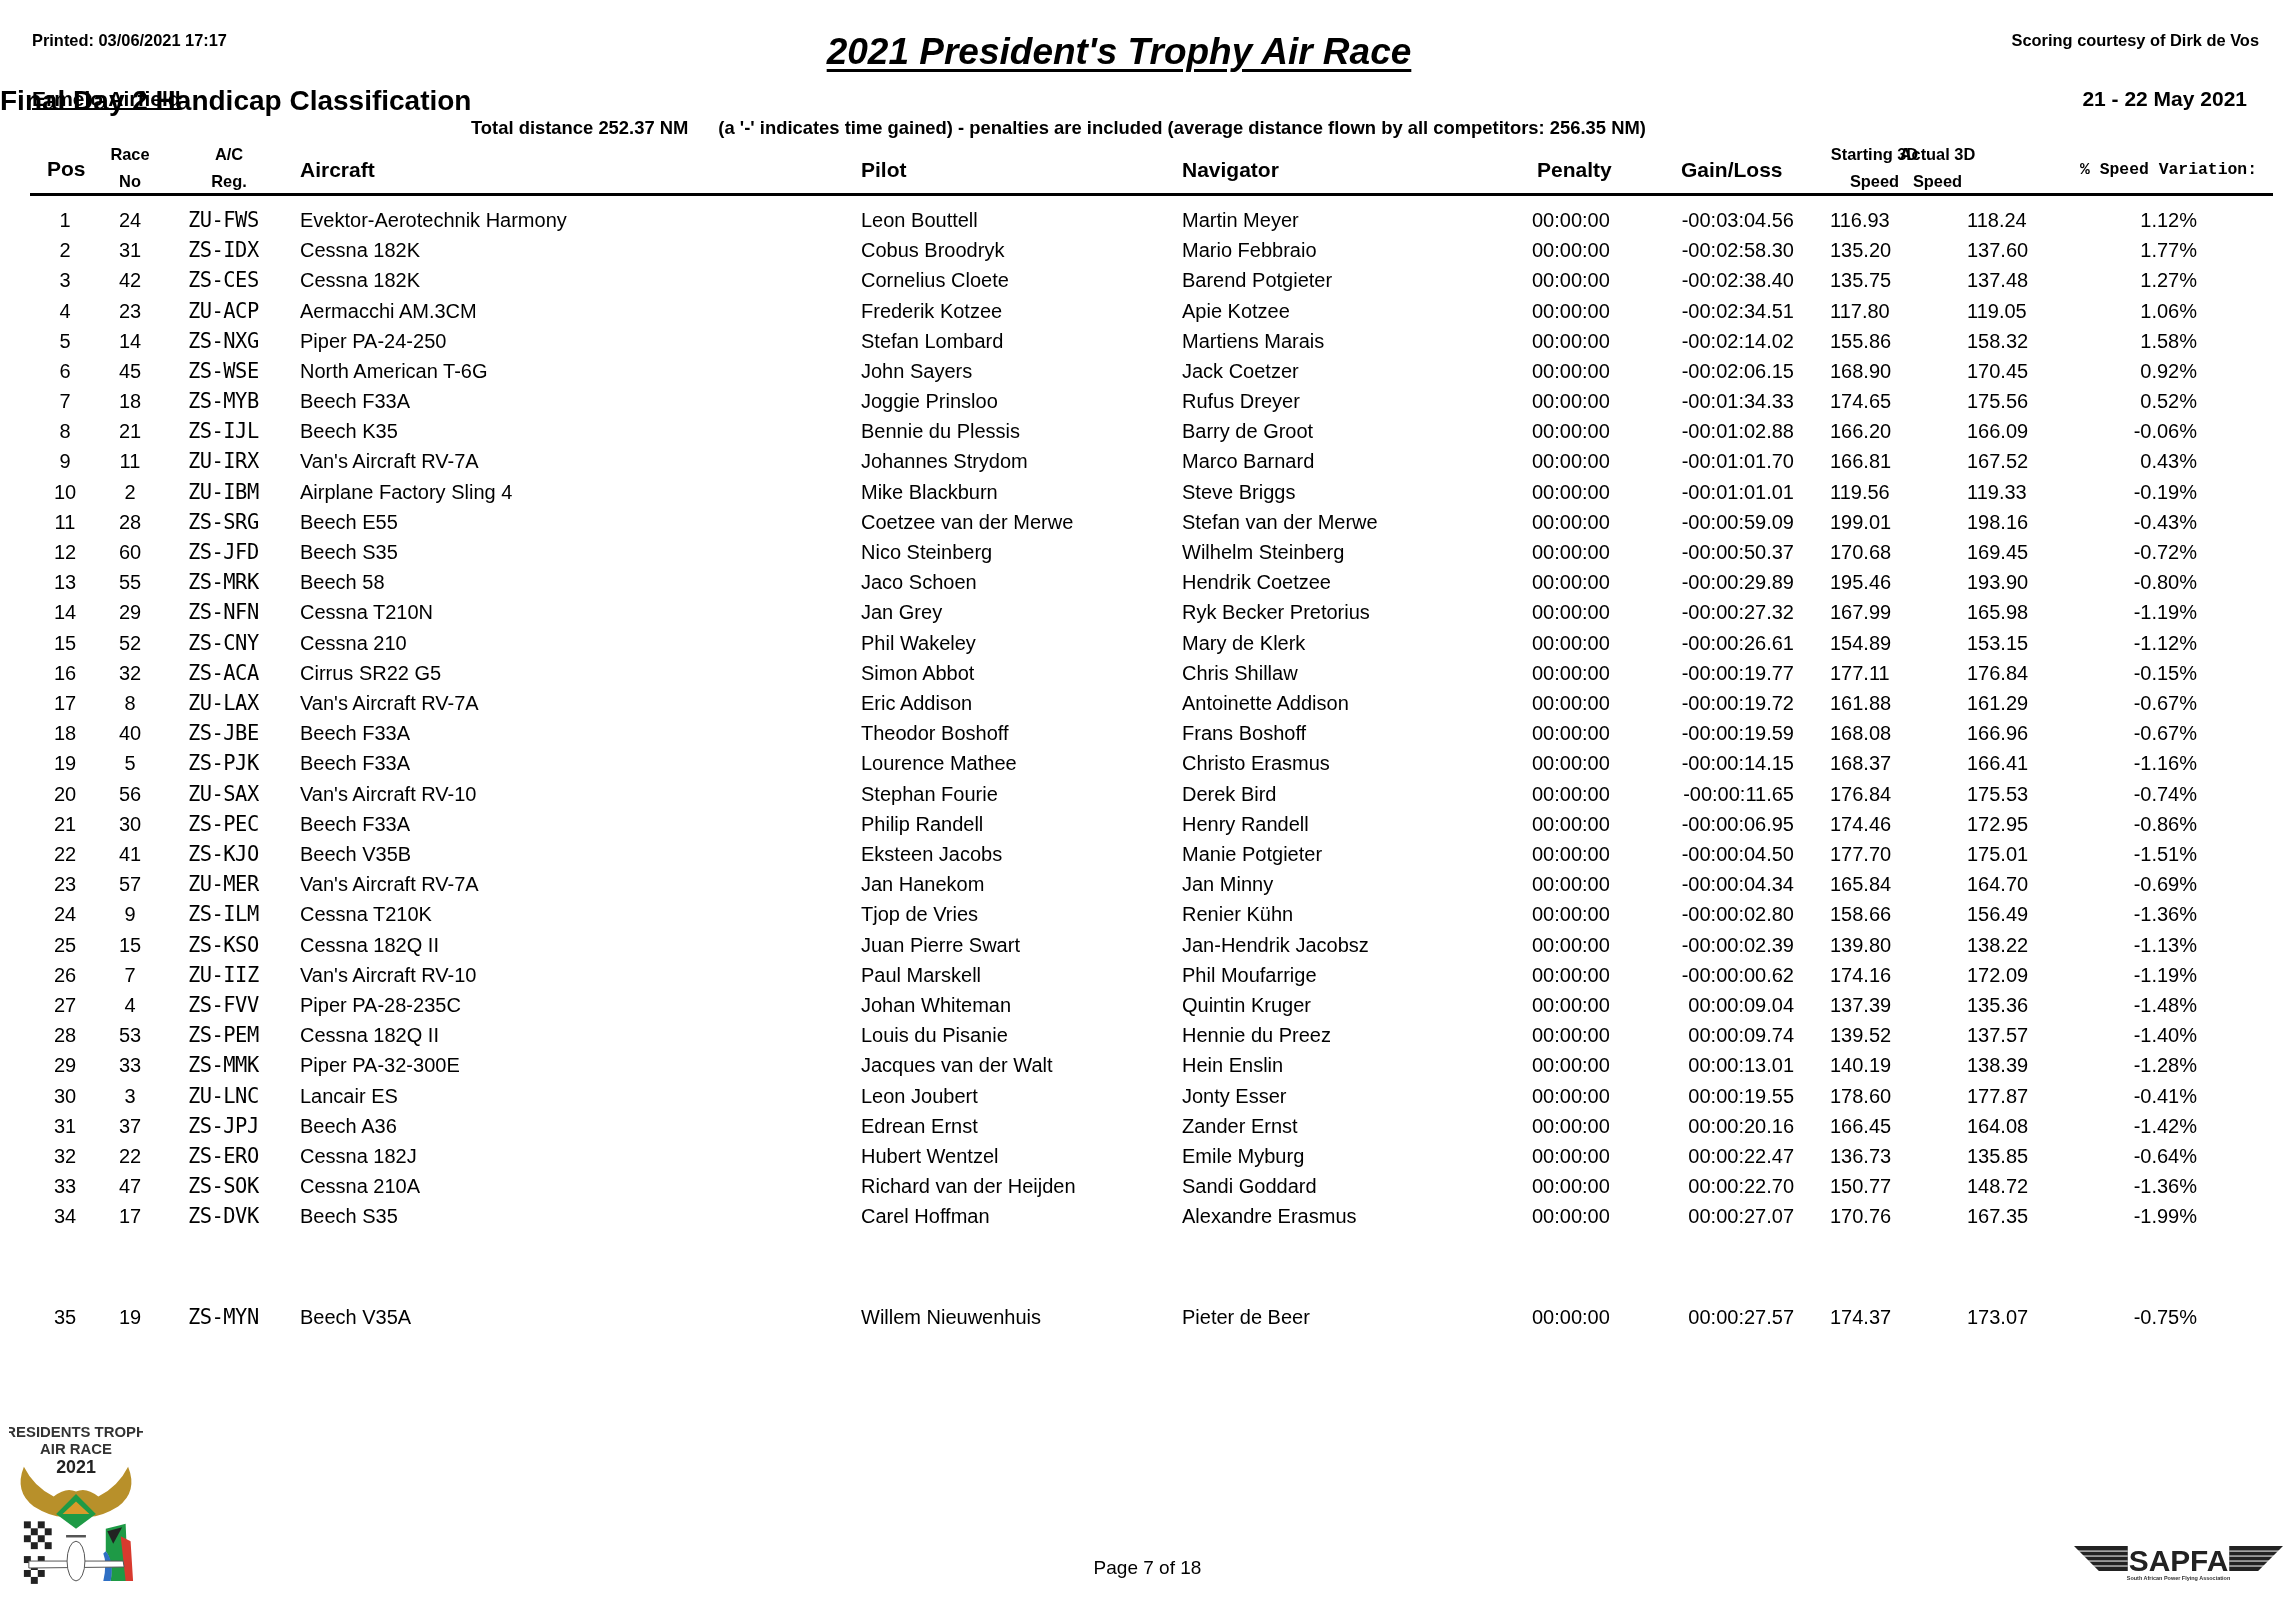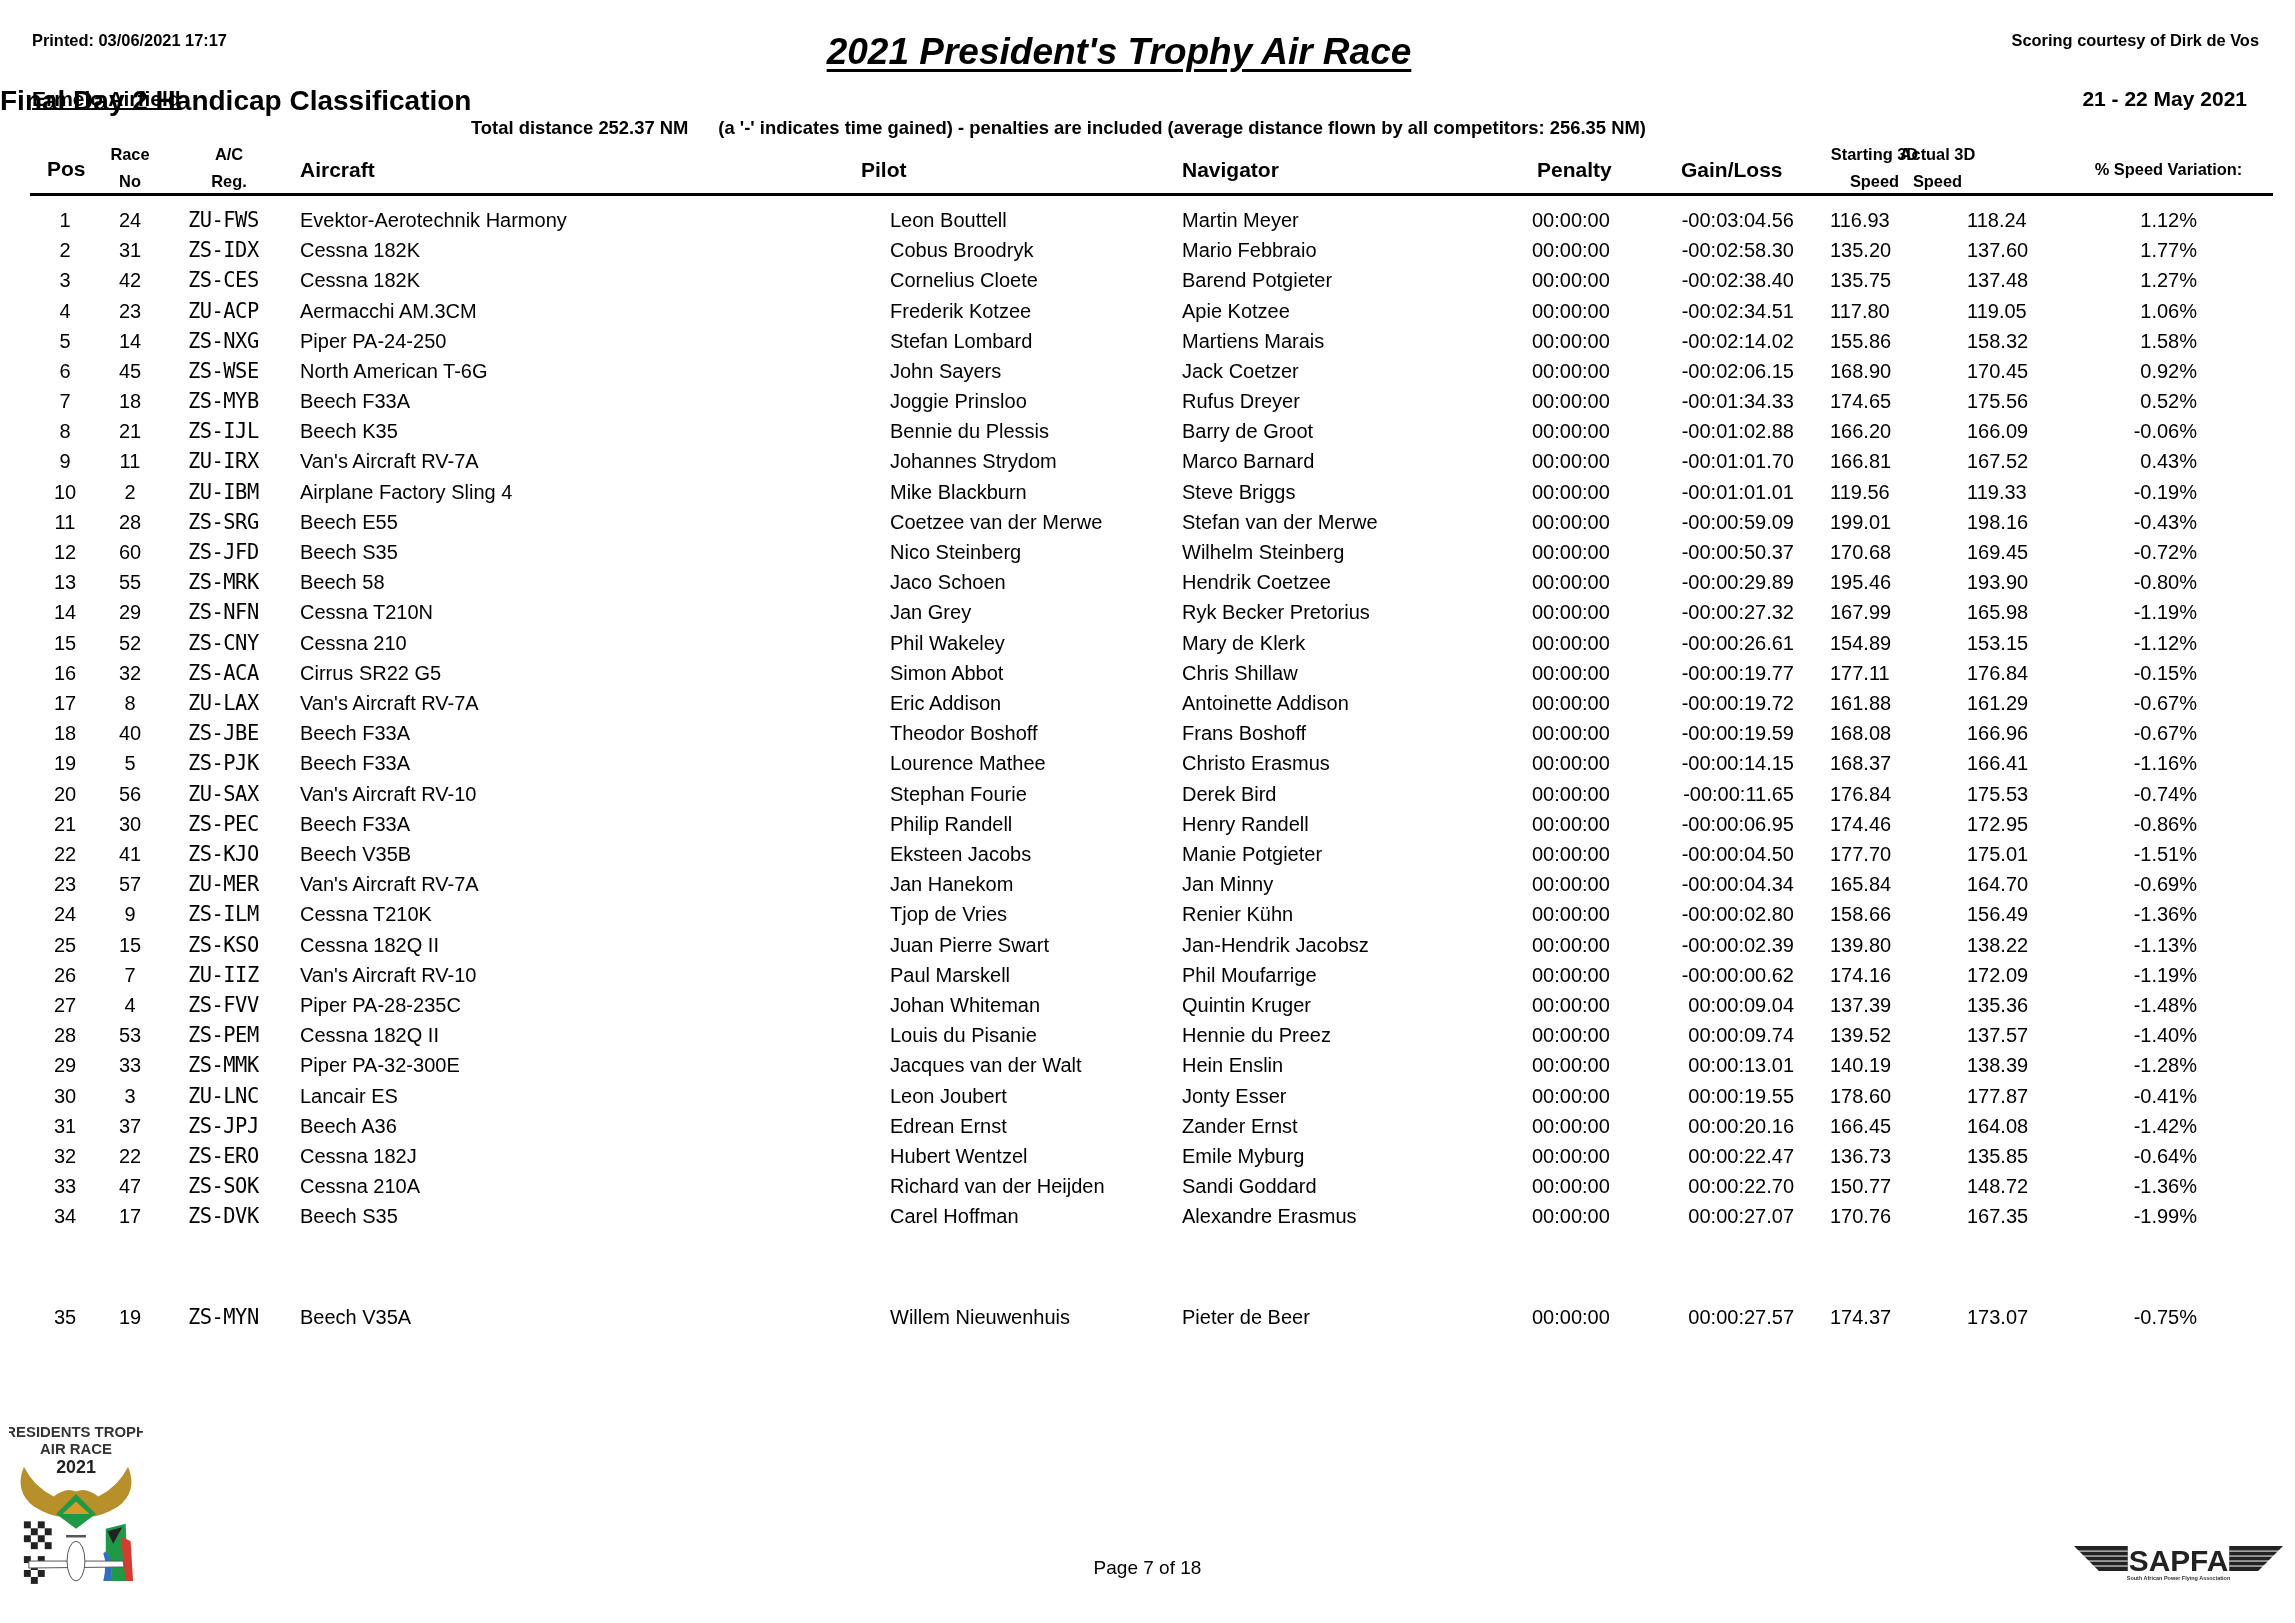--- a/index.html
+++ b/index.html
@@ -20,21 +20,21 @@
   .hdr { position: absolute; top: 144px; font-weight: bold; font-size: 21px; line-height: 1; }
   .hdr2 { position: absolute; font-weight: bold; font-size: 16.4px; text-align: center; line-height: 27px; }
   #rule { position: absolute; left: 30px; width: 2243px; top: 193px; height: 3px; background: #000; }
 
   .row { position: absolute; left: 0; width: 2295px; height: 30px; font-size: 20px; line-height: 30px; }
   .c { position: absolute; top: 0; white-space: nowrap; }
   .c-pos { left: 45px; width: 40px; text-align: center; }
   .c-race { left: 110px; width: 40px; text-align: center; }
   .c-reg { left: 188px; font-family: "DejaVu Sans Mono", "Liberation Mono", monospace; font-size: 20.4px; letter-spacing: -0.5px; }
   .c-ac { left: 300px; }
-  .c-pilot { left: 861px; margin-left: 29px; }
+  .c-pilot { left: 861px; }
   .c-nav { left: 1182px; }
   .c-pen { left: 1532px; }
   .c-gain { left: 1641px; width: 153px; text-align: right; }
   .c-start { left: 1830px; }
   .c-act { left: 1967px; }
   .c-pct { left: 2089px; width: 108px; text-align: right; }
 
   #page { left: 0; width: 2295px; text-align: center; top: 1557px; font-size: 19px; }
 
   #logo-pt { position: absolute; left: 9px; top: 1412px; width: 134px; height: 179px; }
@@ -69,21 +69,21 @@
   <div class="hdr" style="left:1537px;top:159px;">Penalty</div>
   <div class="hdr" style="left:1681px;top:159px;">Gain/Loss</div>
   <div class="hdr2" style="left:1820px;top:141px;width:109px;">
     <div>Starting 3D</div>
     <div>Speed</div>
   </div>
   <div class="hdr2" style="left:1883px;top:141px;width:109px;">
     <div>Actual 3D</div>
     <div>Speed</div>
   </div>
-  <div class="hdr2" style="left:2079px;top:156px;width:179px;">% Speed Variation:</div>
+  <div class="hdr2" style="left:2079px;top:156px;width:179px;font-family:Liberation Mono, monospace;">% Speed Variation:</div>
 </div>
 <div id="rule"></div>
 
 <div id="rows">
     <div class="row" style="top: 205px;">
       <div class="c c-pos">1</div>
       <div class="c c-race">24</div>
       <div class="c c-reg">ZU-FWS</div>
       <div class="c c-ac">Evektor-Aerotechnik Harmony</div>
       <div class="c c-pilot">Leon  Bouttell</div>

